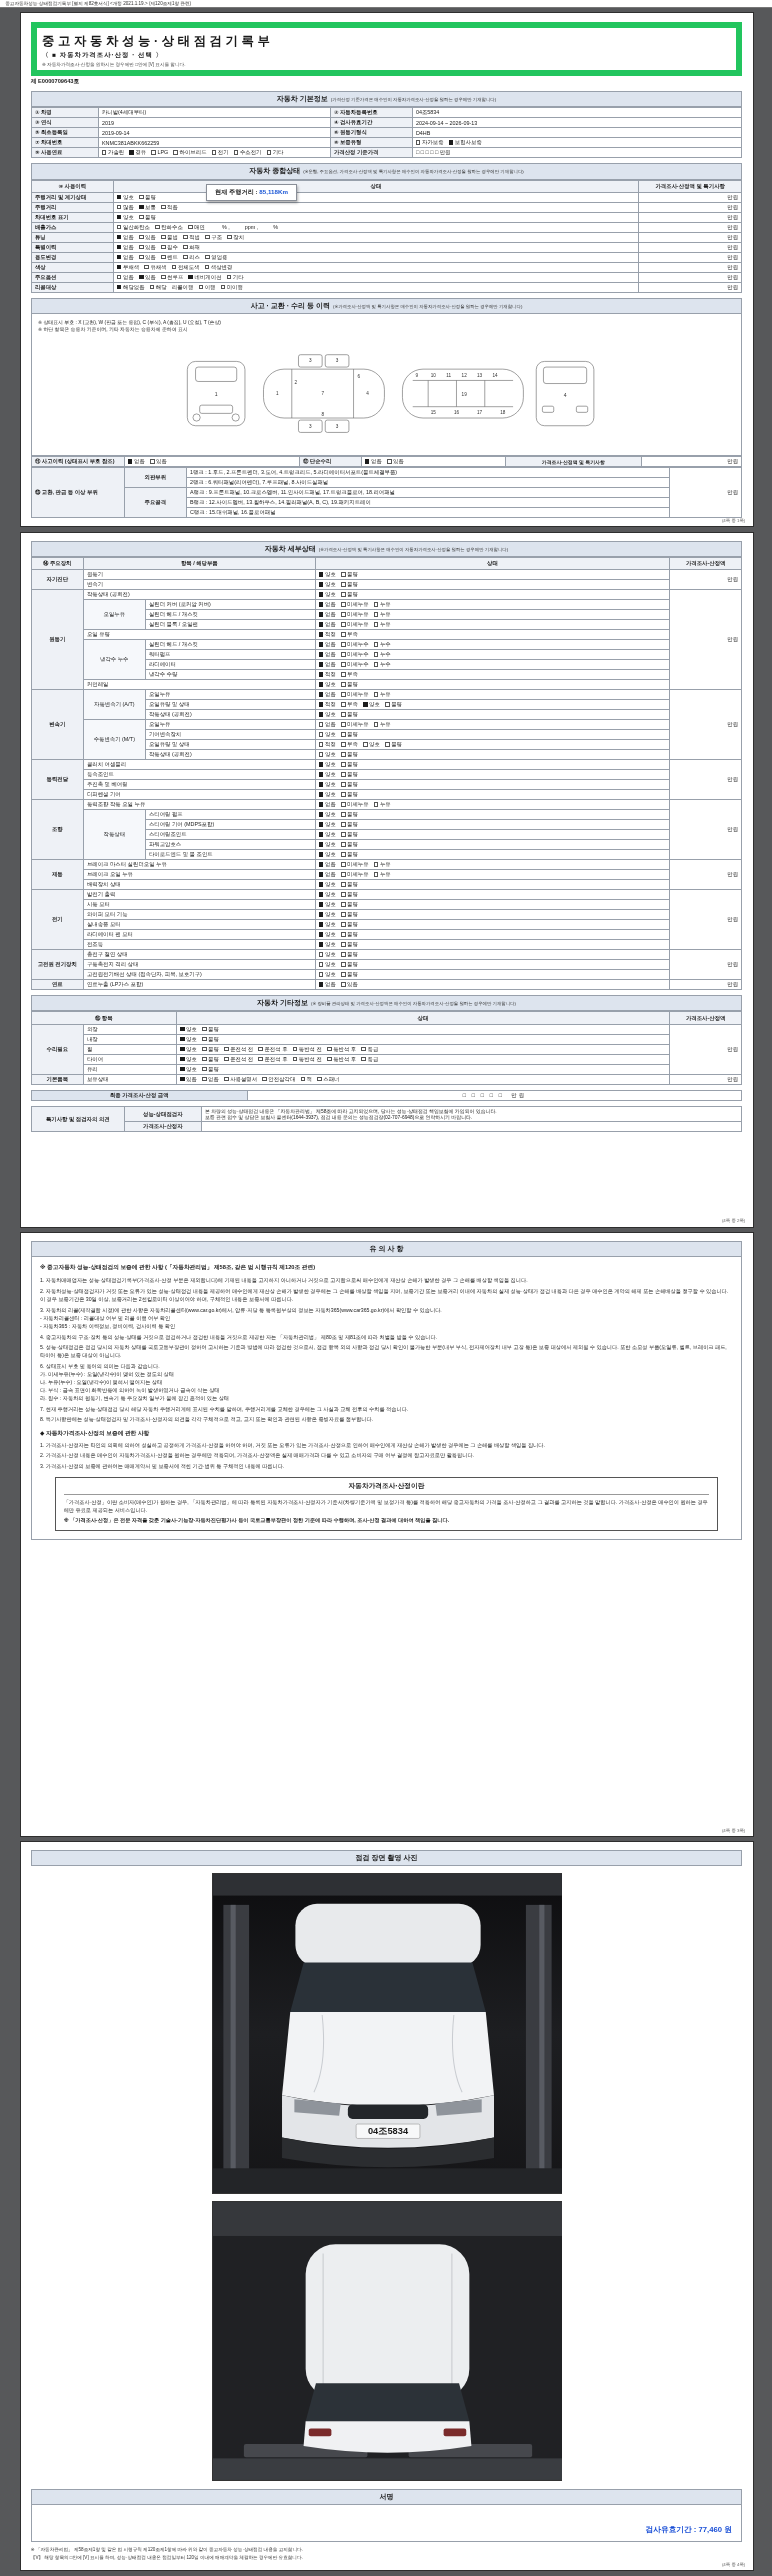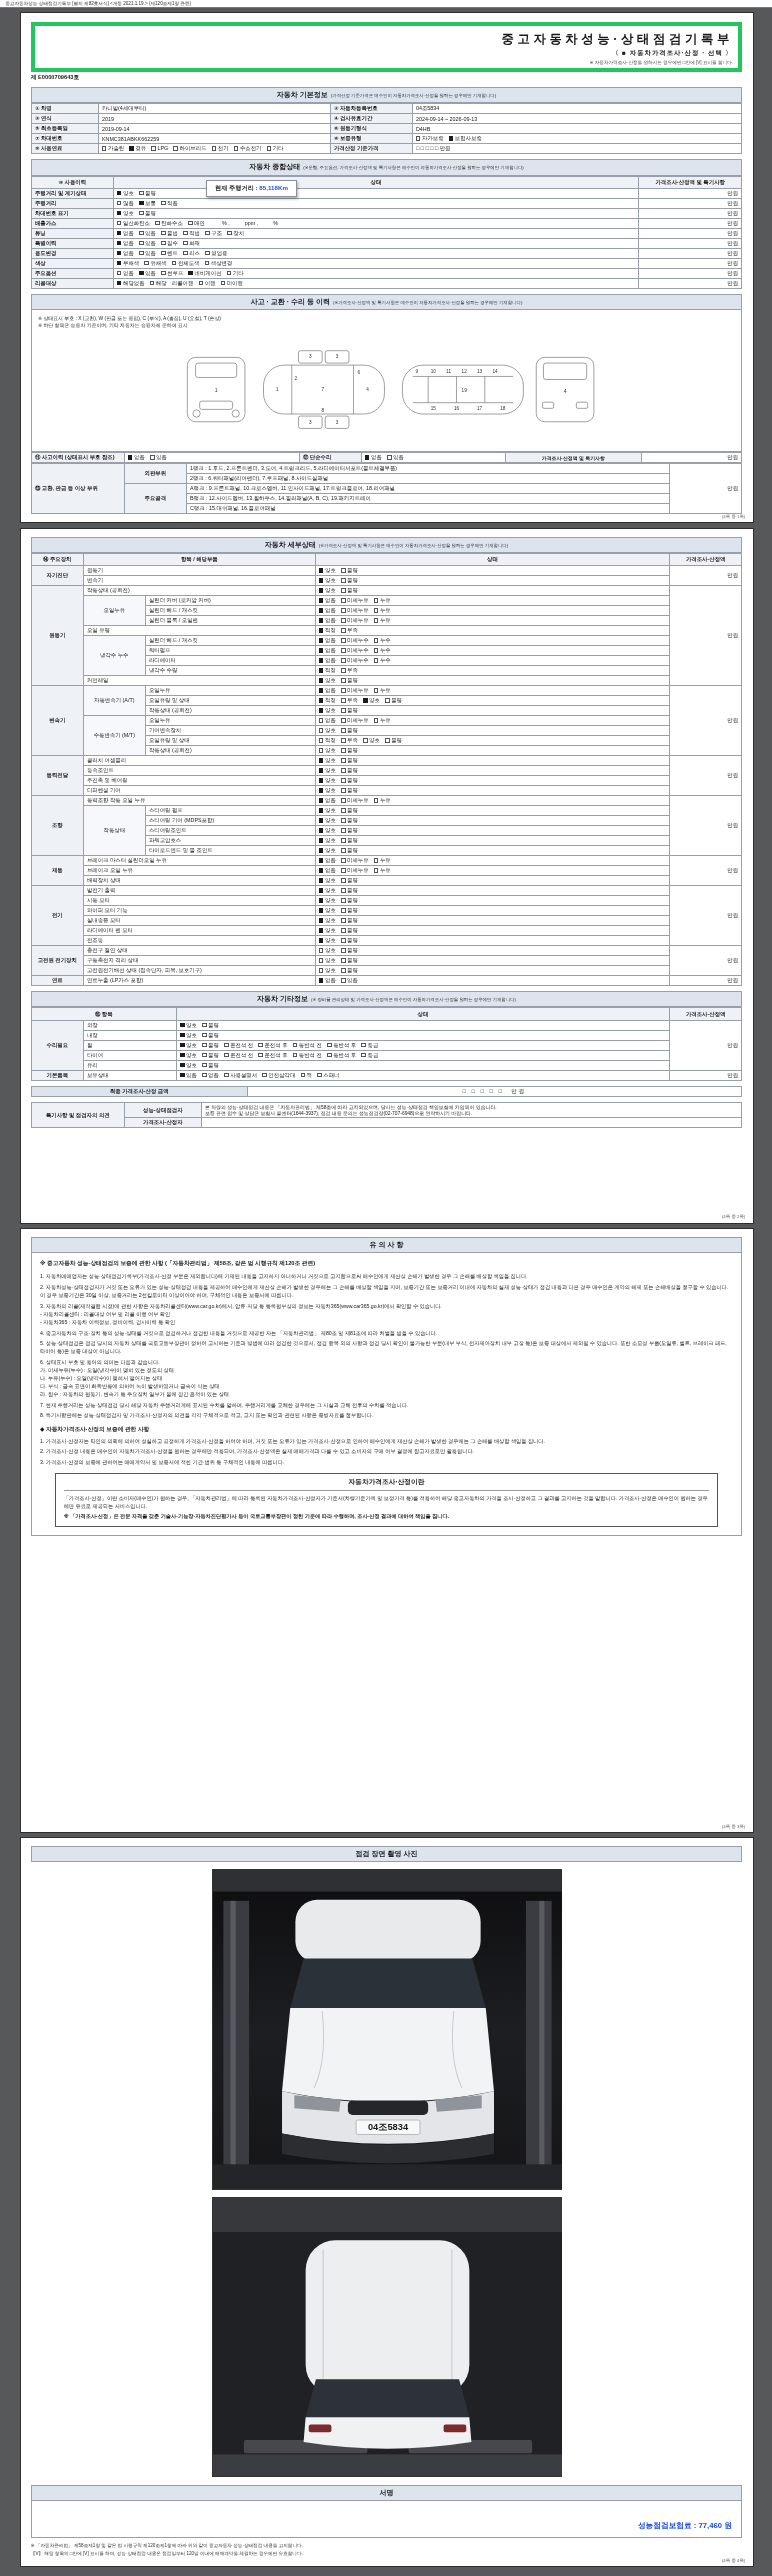--- a/index.html
+++ b/index.html
@@ -1,21 +1,21 @@
 <!DOCTYPE html>
 <html style="font-size:8.2px"><head>
 <meta charset="utf-8">
 <style>
   *{box-sizing:border-box}
   html,body{margin:0;padding:0}
   body{width:773px;background:#57585a;font-family:"Liberation Sans","DejaVu Sans",sans-serif;color:#1a1a1a}
   .topstrip{background:#fff;border-bottom:0.5px solid #777;font-size:4.6px;color:#333;padding:1px 5.2px;height:8.2px;overflow:hidden}
   .page{width:734px;margin:4.1px auto;background:#fff;border:0.5px solid #2e2e2e;padding:8.2px 10.3px;position:relative}
   .p1{min-height:505px}.p2{min-height:696px}.p3{min-height:605px}.p4{min-height:721px}
-  .doc-title{border:4px solid #22c55e;padding:4.1px 5.2px 3.1px;text-align:right;margin:1px 0 0}
+  .doc-title{border:6px solid #22c55e;padding:4.1px 5.2px 3.1px;text-align:left;margin:1px 0 0}
   .t1{font-size:12.4px;font-weight:bold;letter-spacing:3.6px}
   .t2{font-size:6.4px;font-weight:bold;margin-top:1.5px;letter-spacing:1px}
   .t3{font-size:4.6px;color:#444;margin-top:1.5px}
   .doc-no{font-size:5.7px;font-weight:bold;margin:2.1px 0 4.1px}
   .band{border:0.5px solid #98a0ab;background:#dde4ee;text-align:center;font-weight:bold;font-size:7px;padding:2.1px 0;margin-top:5.2px}
   .band .bandnote{font-weight:normal;font-size:4.4px;color:#333;margin-left:3.1px}
   table.frm{width:100%;border-collapse:collapse;table-layout:fixed}
   .frm td,.frm th{border:0.5px solid #98a0ab;font-size:5.4px;padding:1px 3.1px;vertical-align:middle;overflow:hidden}
   .frm th{background:#eef1f6;font-weight:bold;text-align:center;padding:2.1px 1px}
   .lbl{background:#eef1f6;font-weight:bold}
@@ -705,21 +705,21 @@
       <path d="M180 426 L498 426 L502 474 Q339 500 176 474 Z" fill="#f0f1f3"></path>
       <rect x="186" y="440" width="44" height="15" rx="4" fill="#7a2b2b"></rect>
       <rect x="448" y="440" width="44" height="15" rx="4" fill="#7a2b2b"></rect>
       <rect x="0" y="498" width="678" height="42" fill="#3a3d41"></rect>
     </svg>
   </div>
 
   <div class="band"><span>서명</span></div>
   <div class="sig-area">
     <span class="fee">
-      <span>성능점검보험료 :</span> <span>77,460 원</span>
+      <span>검사유효기간 :</span> <span>77,460 원</span>
     </span>
   </div>
 
   <div class="footer-note">※ 「자동차관리법」 제58조제1항 및 같은 법 시행규칙 제120조제1항에 따라 위와 같이 중고자동차 성능·상태점검 내용을 고지합니다.</div>
   <div class="footer-note" style="margin-top:1px">【V】 해당 항목의 □안에 [V] 표시를 하며, 성능·상태점검 내용은 점검일부터 120일 이내에 매매계약을 체결하는 경우에만 유효합니다.</div>
 
   <div class="pagemark">(4쪽 중 4쪽)</div>
 </div>
 
 

